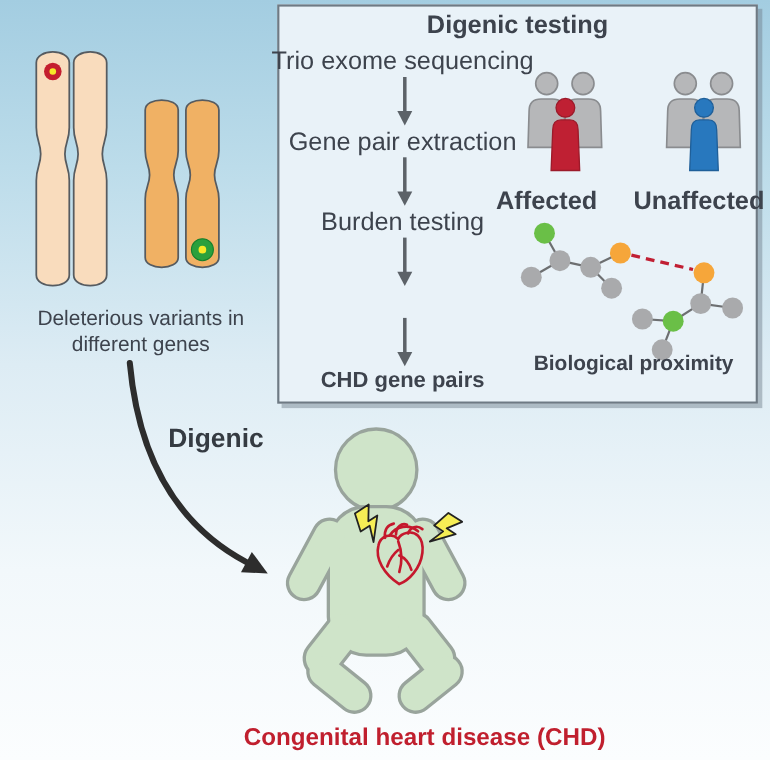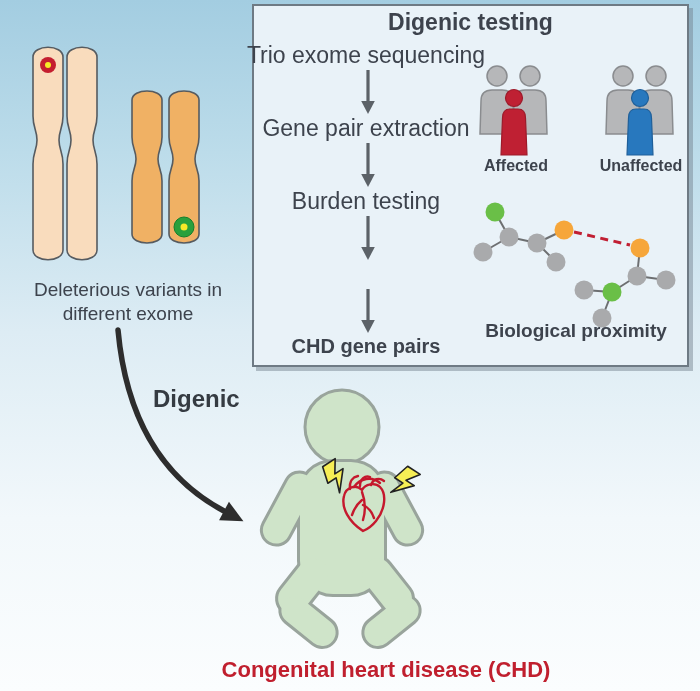--- a/index.html
+++ b/index.html
@@ -15,21 +15,21 @@
     left:252px;top:4px;width:433px;height:359px;
     background:#e9f2f8;
     border:2px solid #6e7a84;
     box-shadow:4px 4px 0 rgba(110,125,138,.45);
   }
   svg.overlay{left:0;top:0;}
   .txt{color:#3d434d;}
   .box-title{left:252px;top:9px;width:437px;text-align:center;font-size:23px;font-weight:bold;}
   .flow-step{left:246px;width:240px;text-align:center;font-size:23px;line-height:22px;}
   .flow-step.final{font-weight:bold;font-size:20px;}
-  .trio-label{width:130px;text-align:center;font-size:16px;font-weight:bold;}
+  .trio-label{width:130px;font-size:23px;font-weight:bold;margin-top:12px;}
   .network-label{left:460px;top:320px;width:232px;text-align:center;font-size:19px;font-weight:bold;}
   .chromo-caption{left:17px;top:278px;width:222px;text-align:center;font-size:19px;line-height:24px;}
   .arrow-caption{left:153px;top:385px;font-size:24px;font-weight:bold;line-height:28px;color:#353b42;}
   .footer-caption{left:0;top:657px;width:700px;text-align:center;font-size:22px;font-weight:bold;color:#c01f2e;padding-left:36px;}
 </style>
 </head>
 <body>
 
 <div id="canvas">
 
@@ -181,21 +181,21 @@
   <div class="abs txt flow-step" style="top:190px">Burden testing</div>
   <div class="abs txt flow-step final" style="top:335px">CHD gene pairs</div>
 
   <div class="abs txt trio-label" style="left:451px;top:157px">Affected</div>
   <div class="abs txt trio-label" style="left:576px;top:157px">Unaffected</div>
 
   <div class="abs txt network-label">Biological proximity</div>
 
   <div class="abs txt chromo-caption">
     <div>Deleterious variants in</div>
-    <div>different exome</div>
+    <div>different genes</div>
   </div>
 
   <div class="abs arrow-caption">
     <div>Digenic</div>
   </div>
 
   <div class="abs footer-caption">Congenital heart disease (CHD)</div>
 </div>
 
 </body></html>

